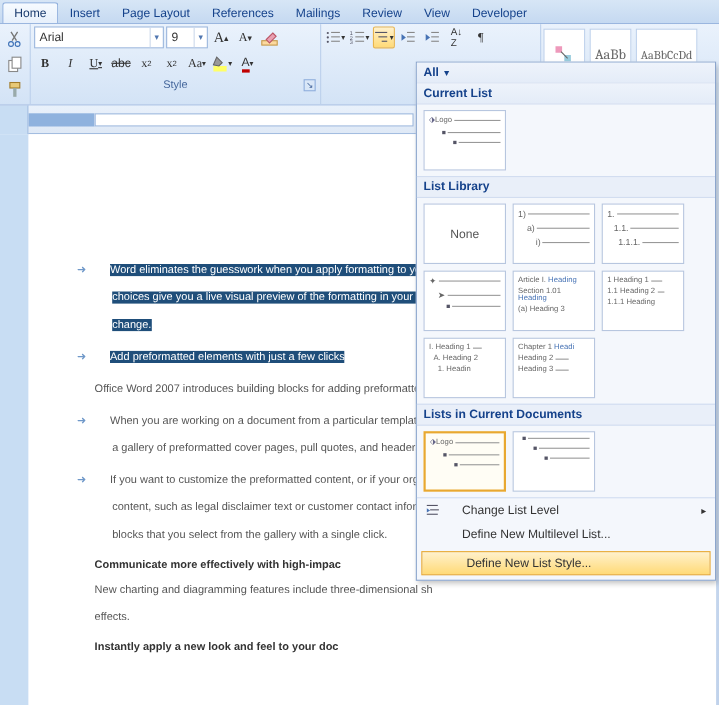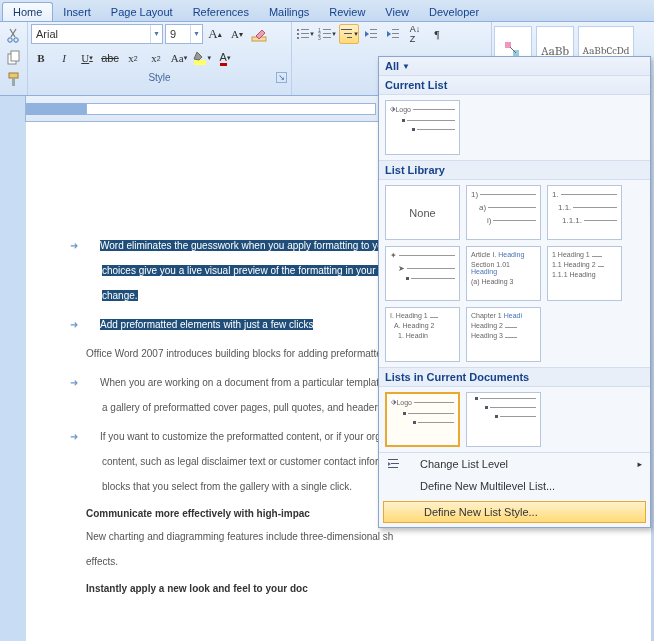--- a/index.html
+++ b/index.html
@@ -9,21 +9,21 @@
   .tab { padding:3px 10px 3px 10px; color:#15428b; font-size:11px; cursor:pointer;}
   .tab.active { background:linear-gradient(#f7fbff,#e7f0fb); border:1px solid #8faedc; border-bottom:none; border-radius:3px 3px 0 0; color:#1a3b6e;}
   
   .ribbon { height:74px; background:linear-gradient(#eaf2fc,#d3e3f6); border-bottom:1px solid #8faedc; display:flex;}
   .clip-col { width:28px; display:flex; flex-direction:column; align-items:center; gap:4px; padding-top:6px; border-right:1px solid #bcd0eb;}
   .clip-col svg { width:16px; height:16px; }
   .font-group { flex:0 0 264px; display:flex; flex-direction:column; border-right:1px solid #bcd0eb; position:relative;}
   .fg-row { display:flex; align-items:center; height:24px; gap:2px; padding:1px 3px;}
   .fg-row2 { display:flex; align-items:center; height:24px; gap:3px; padding:1px 3px;}
   .combo { display:flex; align-items:center; background:#fff; border:1px solid #9ab6dd; height:20px;}
-  .combo.font { width:132px; }
+  .combo.font { width:118px; }
   .combo.size { width:38px; }
   .combo span { flex:1; padding:0 4px; font-size:11px; }
   .combo .dd { width:12px; text-align:center; border-left:1px solid #ccd9eb; color:#5076b0; font-size:8px; line-height:18px;}
   .ico-btn { width:20px; height:20px; border:1px solid transparent; display:flex; align-items:center; justify-content:center; border-radius:2px;}
   .grp-label { text-align:center; font-size:10px; color:#45679c; height:16px; position:relative; padding-top:2px;}
   .grp-label .dl { position:absolute; right:4px; top:2px; width:11px; height:11px; border:1px solid #8faedc; font-size:8px; line-height:9px; color:#45679c; text-align:center;}
   .para-group { flex:0 0 200px; display:flex; flex-direction:column; border-right:1px solid #bcd0eb;}
   .style-group { flex:1; display:flex; align-items:flex-start; padding:4px 2px; gap:4px;}
   .style-cell { width:38px; height:48px; background:#fff; border:1px solid #bcd0eb; display:flex; flex-direction:column; align-items:center; justify-content:center; font-size:13px; color:#666;}
   .ml-sel { border:1px solid #e8b44d; background:linear-gradient(#fff1cc,#ffda77); }

